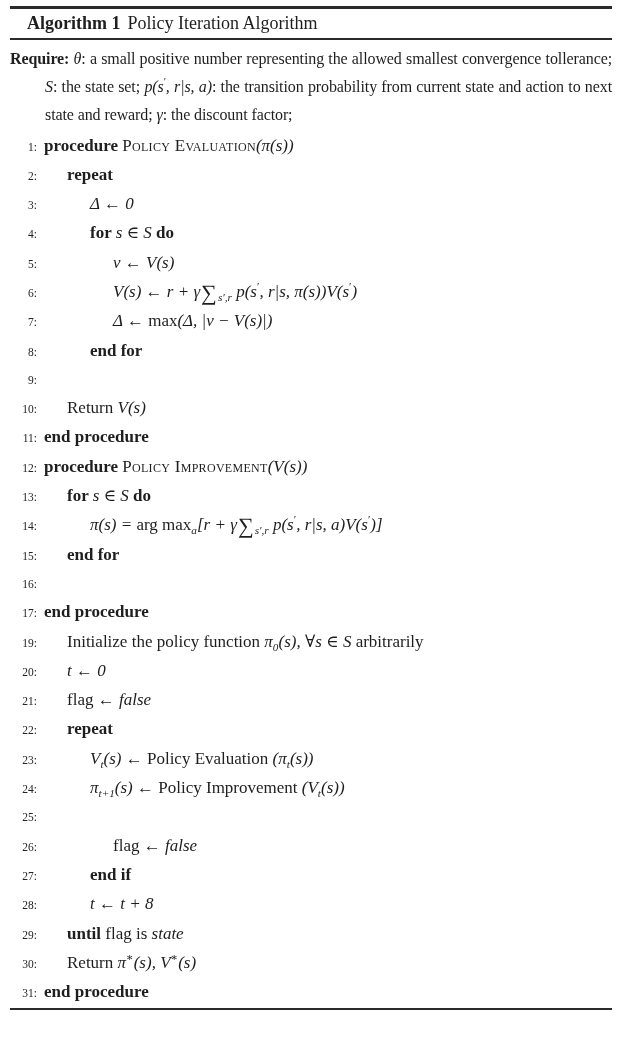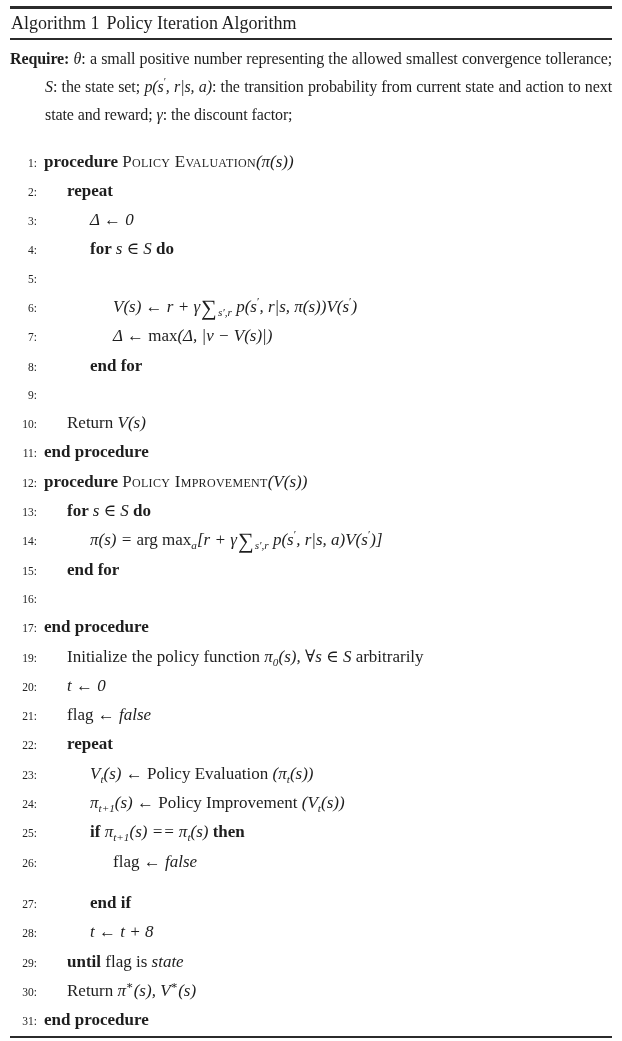--- a/index.html
+++ b/index.html
@@ -25,22 +25,23 @@
   .rule-top { margin-top: 6px; height: 2.5px; }
   .rule-mid { height: 2px; }
   .rule-bottom { height: 2px; margin-top: 1px; }
   .header {
     font-size: 18px;
     line-height: 25px;
     padding: 2px 0 2px 1px;
     white-space: nowrap;
   }
   .hdr-label {
-    font-weight: normal;
+    font-weight: bold;
     margin-right: 7px;
+    margin-left: 16px;
   }
   .require {
     margin: 5px 0 3px 0;
     font-size: 16px;
     line-height: 28px;
     text-align: justify;
     padding-left: 35px;
     text-indent: -35px;
     letter-spacing: -0.1px;
   }
@@ -96,36 +97,37 @@
 <div class="doc">
   <div class="rule rule-top"></div>
   <div class="header">
     <span class="hdr-label">Algorithm 1</span><span class="hdr-title">Policy Iteration Algorithm</span>
   </div>
   <div class="rule rule-mid"></div>
   <p class="require"><span class="seg-kw">Require: </span><span class="seg-m">θ</span><span class="seg-rm">: a small positive number representing the allowed smallest convergence tollerance; </span><span class="seg-cal">S</span><span class="seg-rm">: the state set; </span><span class="seg-m">p(s</span><span class="seg-sup">′</span><span class="seg-m">, r|s, a)</span><span class="seg-rm">: the transition probability from current state and action to next state and reward; </span><span class="seg-m">γ</span><span class="seg-rm">: the discount factor;</span></p>
   <div class="lines">
       <div class="line">
         <span class="num">1:</span>
-        <span class="code" style="padding-left: 0px; margin-top: 16px;"><span class="seg-kw">procedure </span><span class="seg-sc">Policy Evaluation</span><span class="seg-m">(π(s))</span></span>
+        <span class="code" style="padding-left: 0px;"><span class="seg-kw">procedure </span><span class="seg-sc">Policy Evaluation</span><span class="seg-m">(π(s))</span></span>
       </div>
       <div class="line">
         <span class="num">2:</span>
         <span class="code" style="padding-left: 23px;"><span class="seg-kw">repeat</span></span>
       </div>
       <div class="line">
         <span class="num">3:</span>
         <span class="code" style="padding-left: 46px;"><span class="seg-m">Δ ← 0</span></span>
       </div>
       <div class="line">
         <span class="num">4:</span>
         <span class="code" style="padding-left: 46px;"><span class="seg-kw">for </span><span class="seg-m">s ∈ </span><span class="seg-cal">S</span><span class="seg-kw"> do</span></span>
       </div>
       <div class="line">
         <span class="num">5:</span>
+        <span class="code" style="padding-left: 69px;"><span class="seg-m">v ← V(s)</span></span>
       </div>
       <div class="line">
         <span class="num">6:</span>
         <span class="code" style="padding-left: 69px;"><span class="seg-m">V(s) ← r + γ</span><span class="seg-sum">∑</span><span class="seg-sub">s′,r</span><span class="seg-m"> p(s</span><span class="seg-sup">′</span><span class="seg-m">, r|s, π(s))V(s</span><span class="seg-sup">′</span><span class="seg-m">)</span></span>
       </div>
       <div class="line">
         <span class="num">7:</span>
         <span class="code" style="padding-left: 69px;"><span class="seg-m">Δ ← </span><span class="seg-rm">max</span><span class="seg-m">(Δ, |v − V(s)|)</span></span>
       </div>
       <div class="line">
@@ -185,29 +187,28 @@
       <div class="line">
         <span class="num">23:</span>
         <span class="code" style="padding-left: 46px;"><span class="seg-m">V</span><span class="seg-sub">t</span><span class="seg-m">(s) ← </span><span class="seg-rm">Policy Evaluation </span><span class="seg-m">(π</span><span class="seg-sub">t</span><span class="seg-m">(s))</span></span>
       </div>
       <div class="line">
         <span class="num">24:</span>
         <span class="code" style="padding-left: 46px;"><span class="seg-m">π</span><span class="seg-sub">t+1</span><span class="seg-m">(s) ← </span><span class="seg-rm">Policy Improvement </span><span class="seg-m">(V</span><span class="seg-sub">t</span><span class="seg-m">(s))</span></span>
       </div>
       <div class="line">
         <span class="num">25:</span>
-        <span class="code" style="padding-left: 46px;"><span class="seg-kw">if </span><span class="seg-m">π</span><span class="seg-sub">t+1</span><span class="seg-m">(s) == π</span><span class="seg-sub">t</span><span class="seg-m">(s)</span><span class="seg-kw"> then</span></span>
       </div>
       <div class="line">
         <span class="num">26:</span>
         <span class="code" style="padding-left: 69px;"><span class="seg-rm">flag </span><span class="seg-m">← false</span></span>
       </div>
       <div class="line">
         <span class="num">27:</span>
-        <span class="code" style="padding-left: 46px; margin-top: 12px;"><span class="seg-kw">end if</span></span>
+        <span class="code" style="padding-left: 46px;"><span class="seg-kw">end if</span></span>
       </div>
       <div class="line">
         <span class="num">28:</span>
         <span class="code" style="padding-left: 46px;"><span class="seg-m">t ← t + 8</span></span>
       </div>
       <div class="line">
         <span class="num">29:</span>
         <span class="code" style="padding-left: 23px;"><span class="seg-kw">until </span><span class="seg-rm">flag is </span><span class="seg-m">state</span></span>
       </div>
       <div class="line">

